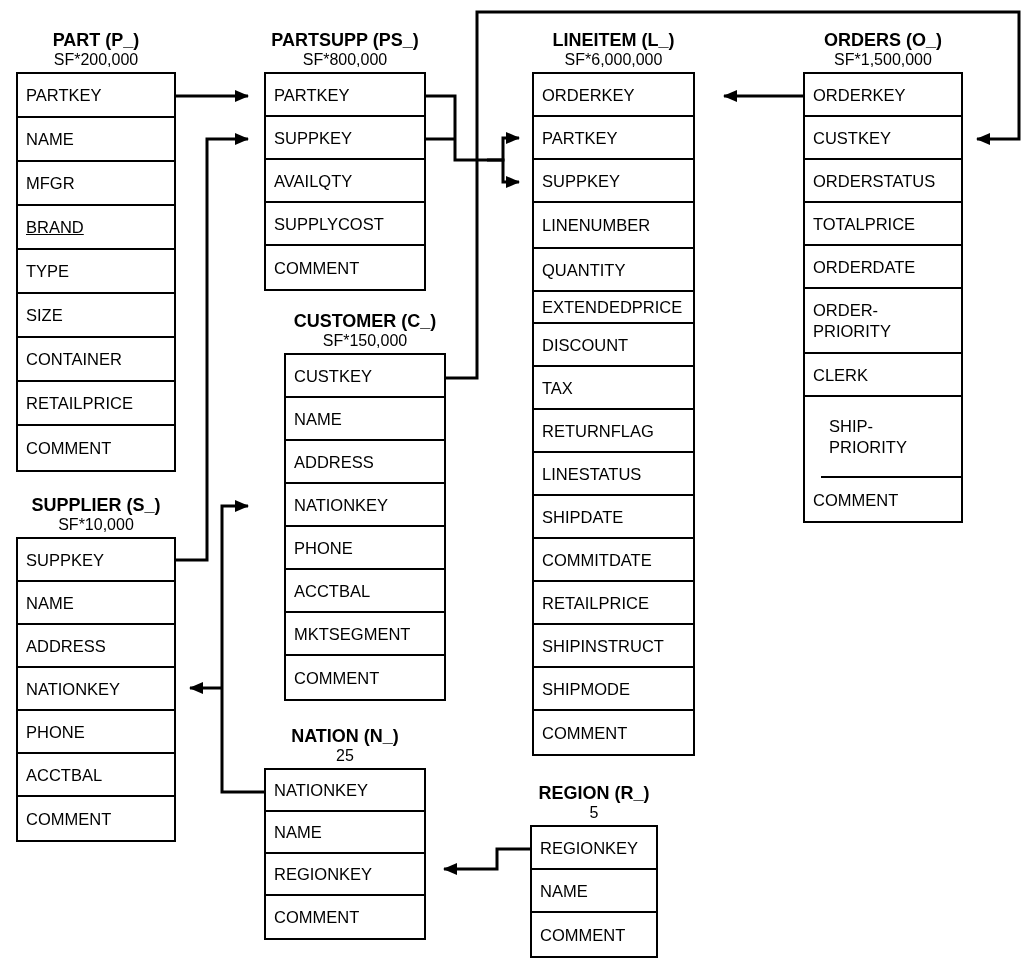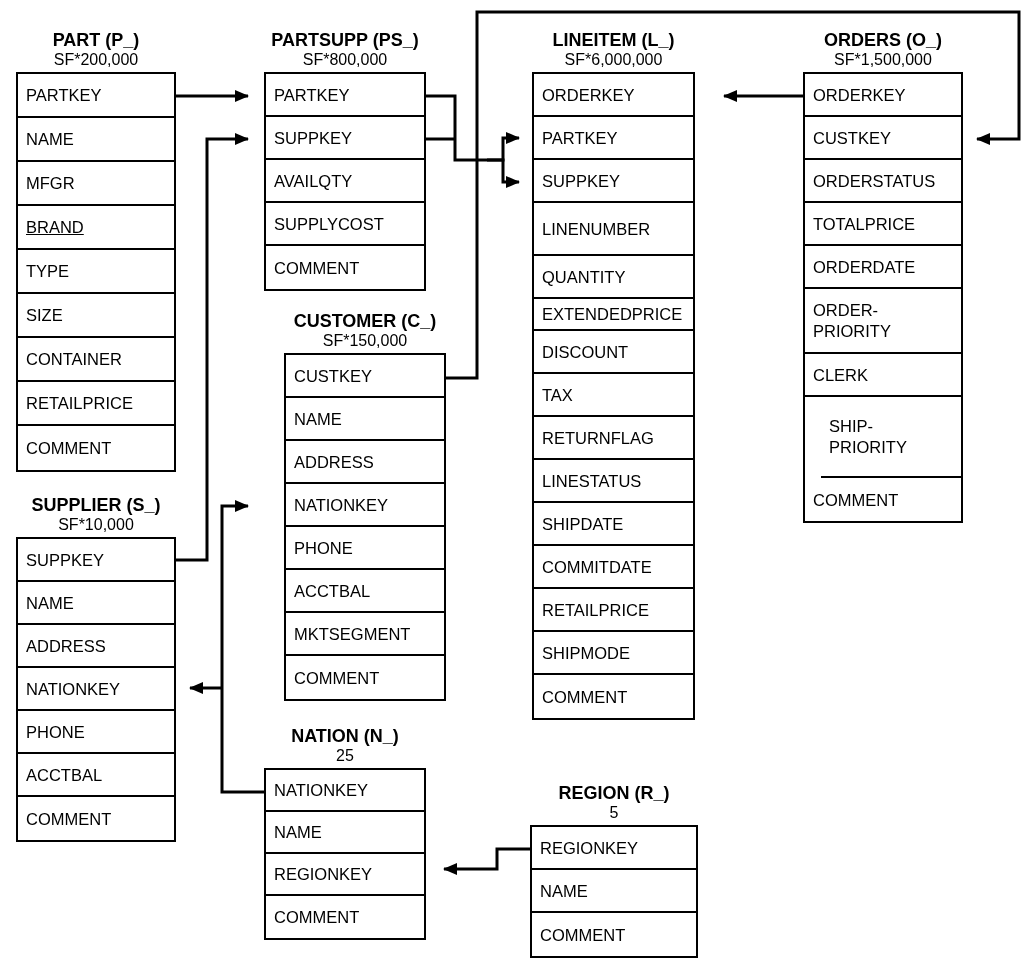--- a/index.html
+++ b/index.html
@@ -164,30 +164,31 @@
           <div class="field" style="height: 42px;">COMMENT</div>
         </div>
       </div>
       <div class="entity" style="left: 532px; top: 30px; width: 163px;">
         <div class="ent-title">LINEITEM (L_)</div>
         <div class="ent-card">SF*6,000,000</div>
         <div class="ent-box">
           <div class="field" style="height: 43px;">ORDERKEY</div>
           <div class="field" style="height: 43px;">PARTKEY</div>
           <div class="field" style="height: 43px;">SUPPKEY</div>
-          <div class="field" style="height: 53px;">LINENUMBER</div>
+          <div class="field" style="height: 46px;">LINENUMBER</div>
           <div class="field" style="height: 43px;">QUANTITY</div>
           <div class="field" style="height: 32px;">EXTENDEDPRICE</div>
           <div class="field" style="height: 43px;">DISCOUNT</div>
           <div class="field" style="height: 43px;">TAX</div>
           <div class="field" style="height: 43px;">RETURNFLAG</div>
           <div class="field" style="height: 43px; text-align: center;">LINESTATUS</div>
           <div class="field" style="height: 43px;">SHIPDATE</div>
           <div class="field" style="height: 43px;">COMMITDATE</div>
           <div class="field" style="height: 43px;">RETAILPRICE</div>
+          <div class="field" style="height: 43px;">SHIPINSTRUCT</div>
           <div class="field" style="height: 43px;">SHIPMODE</div>
           <div class="field" style="height: 43px;">COMMENT</div>
         </div>
       </div>
       <div class="entity" style="left: 803px; top: 30px; width: 160px;">
         <div class="ent-title">ORDERS (O_)</div>
         <div class="ent-card">SF*1,500,000</div>
         <div class="ent-box">
           <div class="field" style="height: 43px;">ORDERKEY</div>
           <div class="field" style="height: 43px;">CUSTKEY</div>
@@ -195,21 +196,21 @@
           <div class="field" style="height: 43px;">TOTALPRICE</div>
           <div class="field" style="height: 43px;">ORDERDATE</div>
           <div class="field tall" style="height: 65px;">ORDER-
 PRIORITY</div>
           <div class="field" style="height: 43px;">CLERK</div>
           <div class="field tall" style="height: 81px; margin-left: 16px;">SHIP-
 PRIORITY</div>
           <div class="field" style="height: 43px;">COMMENT</div>
         </div>
       </div>
-      <div class="entity" style="left: 530px; top: 783px; width: 168px;">
+      <div class="entity" style="left: 530px; top: 783px; width: 128px;">
         <div class="ent-title">REGION (R_)</div>
         <div class="ent-card">5</div>
         <div class="ent-box">
           <div class="field" style="height: 43px;">REGIONKEY</div>
           <div class="field" style="height: 43px;">NAME</div>
           <div class="field" style="height: 43px;">COMMENT</div>
         </div>
       </div>
     </div>
 

